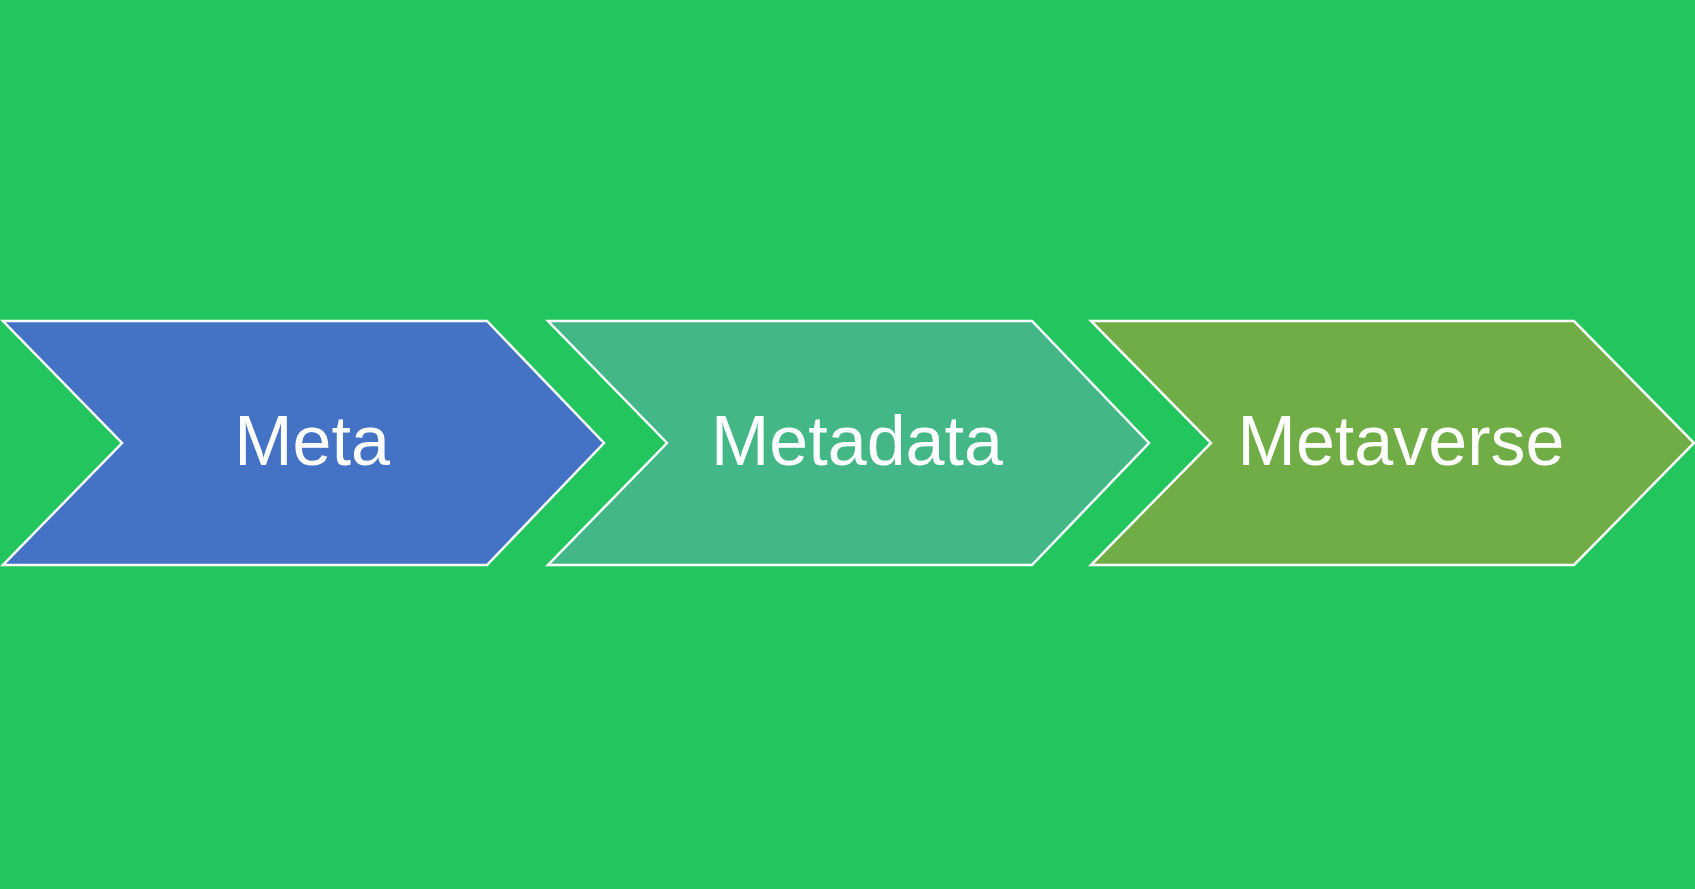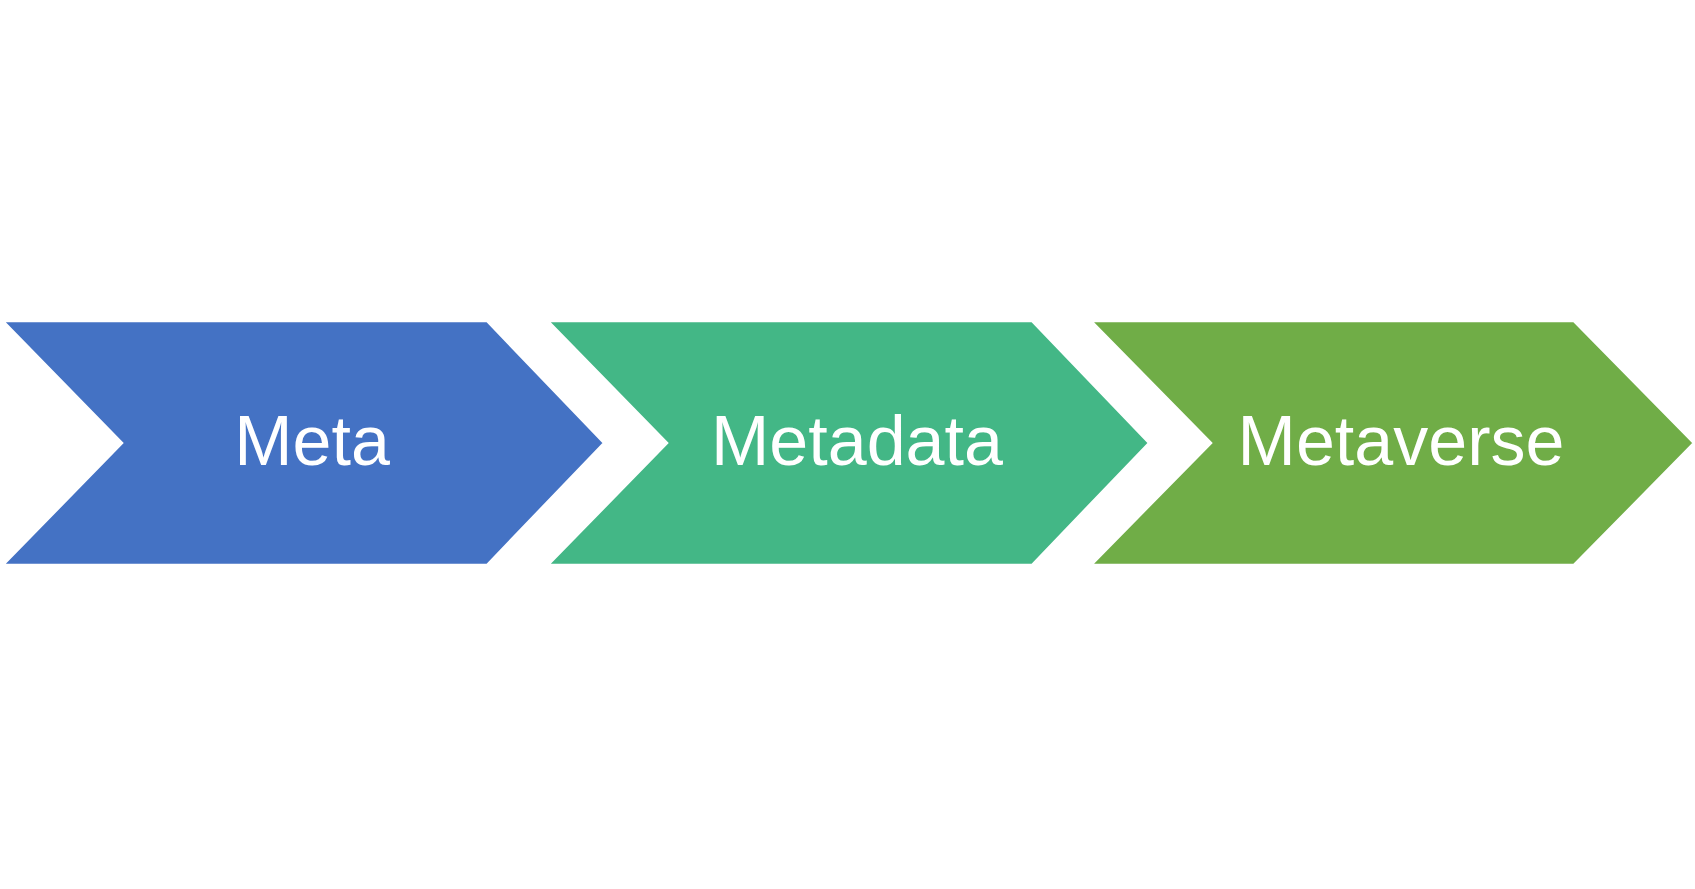--- a/index.html
+++ b/index.html
@@ -4,21 +4,21 @@
 <style>
   html, body {
     margin: 0;
     padding: 0;
     background: #000000;
   }
   .canvas {
     position: relative;
     width: 1695px;
     height: 889px;
-    background: #ffffff;
+    background: #22c55e;
     overflow: hidden;
     font-family: "Liberation Sans", sans-serif;
   }
   svg { display: block; }
   .chevron {
     stroke: #FFFFFF;
     stroke-width: 2.5;
     stroke-linejoin: miter;
   }
   .chevron-label {

